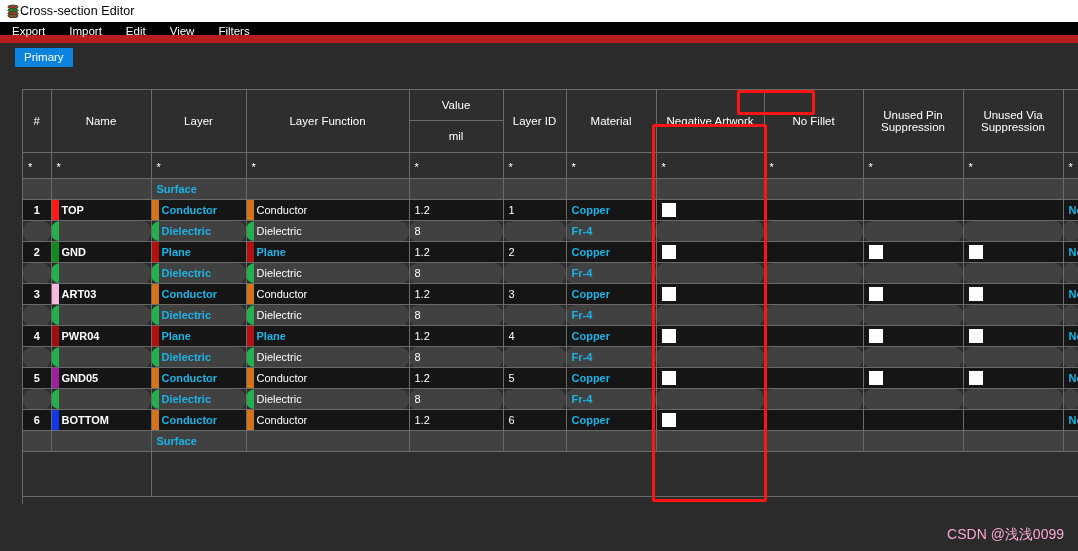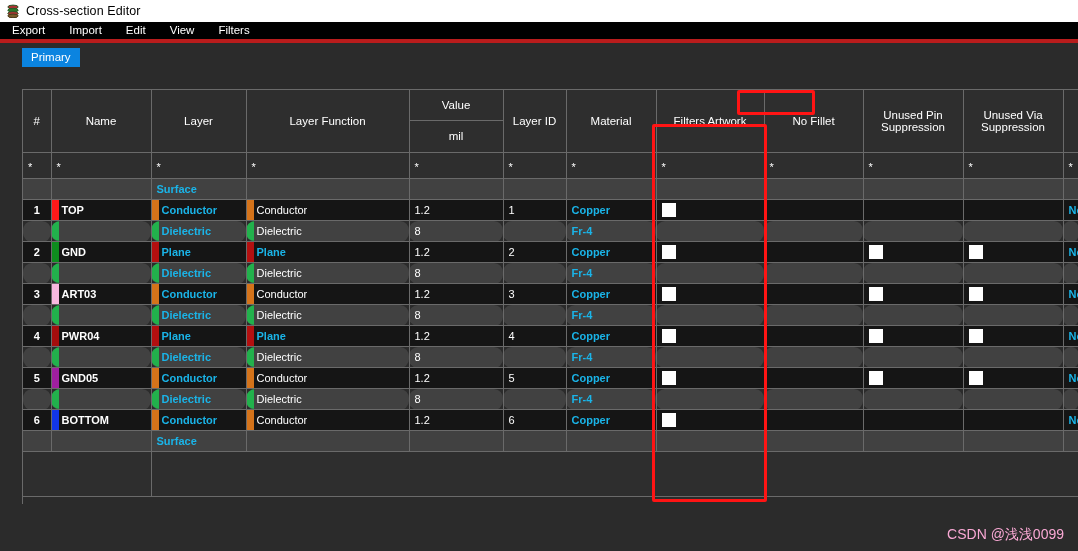--- a/index.html
+++ b/index.html
@@ -6,42 +6,42 @@
   html, body {
     width: 1078px; height: 551px;
     background: #2b2b2b;
     font-family: "Liberation Sans", sans-serif;
     overflow: hidden;
   }
 
   
   .titlebar {
     height: 22px; background: #ffffff;
-    display: flex; align-items: center; gap: 6px;
+    display: flex; align-items: center; gap: 0;
     padding-left: 6px;
   }
   .titlebar .app-icon { width: 14px; height: 14px; position: relative; }
   .title-text { color: #000; font-size: 12.5px; letter-spacing: .1px; }
 
   
   .menubar {
     height: 21px; background: #000000;
-    display: flex; align-items: center;
-    border-bottom: 4px solid #b91c1c;
+    display: flex; align-items: flex-start;
+    border-bottom: 8px solid #b91c1c;
   }
   .menu-item {
     color: #ffffff; font-size: 11.5px;
     padding: 0 12px; line-height: 19px; height: 19px;
     cursor: default;
   }
 
   
   .tabstrip {
     height: 24px; background: #2b2b2b;
-    display: flex; align-items: flex-end; padding-left: 22px;
+    display: flex; align-items: flex-end; padding-left: 15px;
   }
   .tab {
     background: #0b84e0; color: #ffffff;
     font-size: 11.5px; height: 19px; line-height: 19px;
     padding: 0 9px;
   }
 
   
   .grid-outer {
     position: absolute; left: 22px; top: 89px;
@@ -200,21 +200,21 @@
       <td>#</td>
       <td>Name</td>
       <td>Layer</td>
       <td>Layer Function</td>
       <td class="stacked">
         <div class="stack-top">Value</div>
         <div class="stack-bot">mil</div>
       </td>
       <td>Layer ID</td>
       <td>Material</td>
-      <td>Filters Artwork</td>
+      <td>Negative Artwork</td>
       <td>No Fillet</td>
       <td style="white-space:normal">Unused Pin Suppression</td>
       <td style="white-space:normal">Unused Via Suppression</td>
       <td></td>
     </tr>
 
     <tr class="frow">
       <td><span class="star">*</span></td>
       <td><span class="star">*</span></td>
       <td><span class="star">*</span></td>

